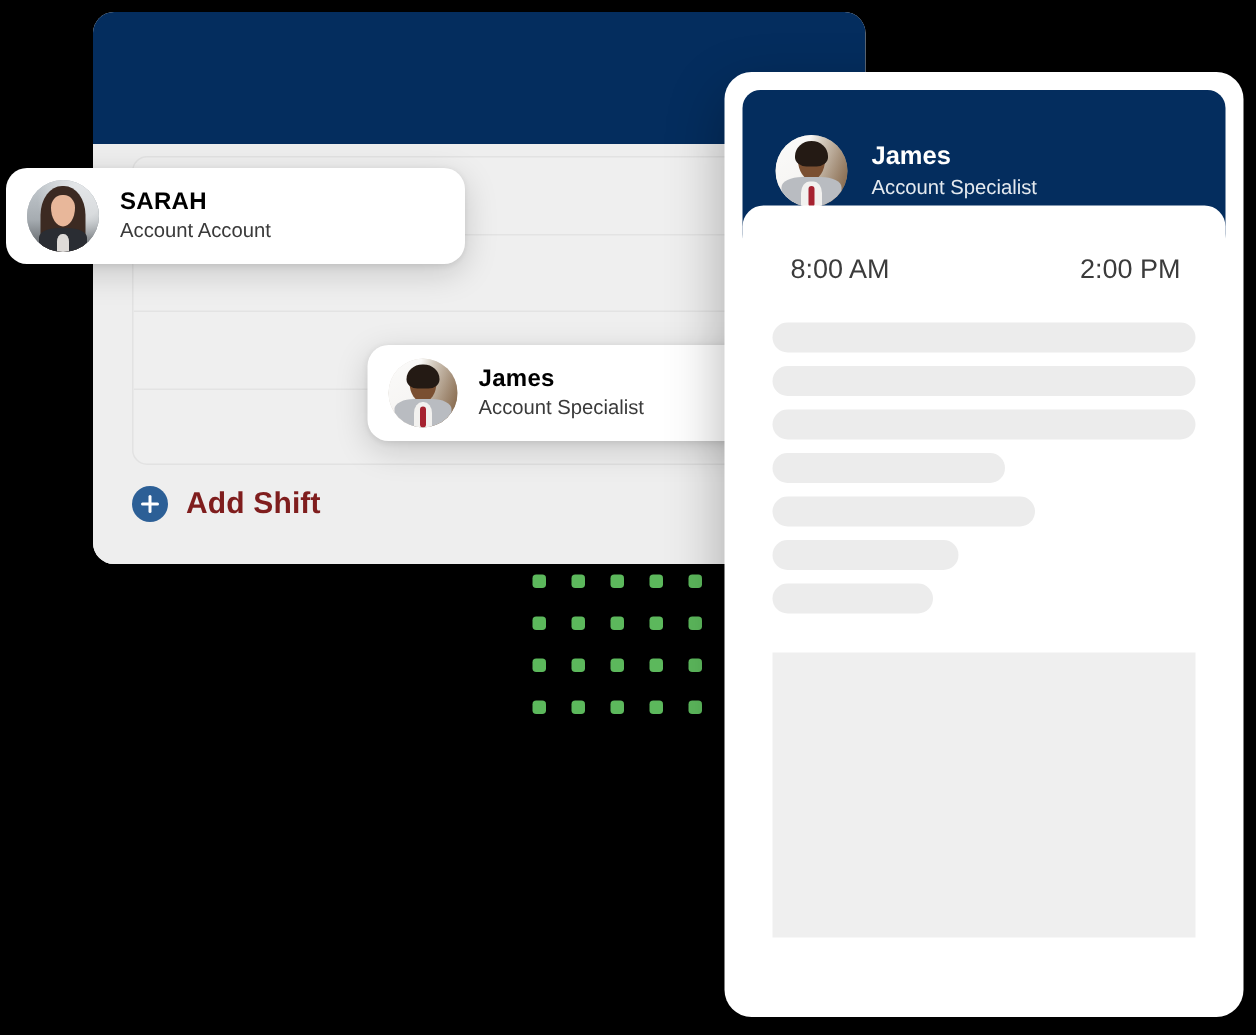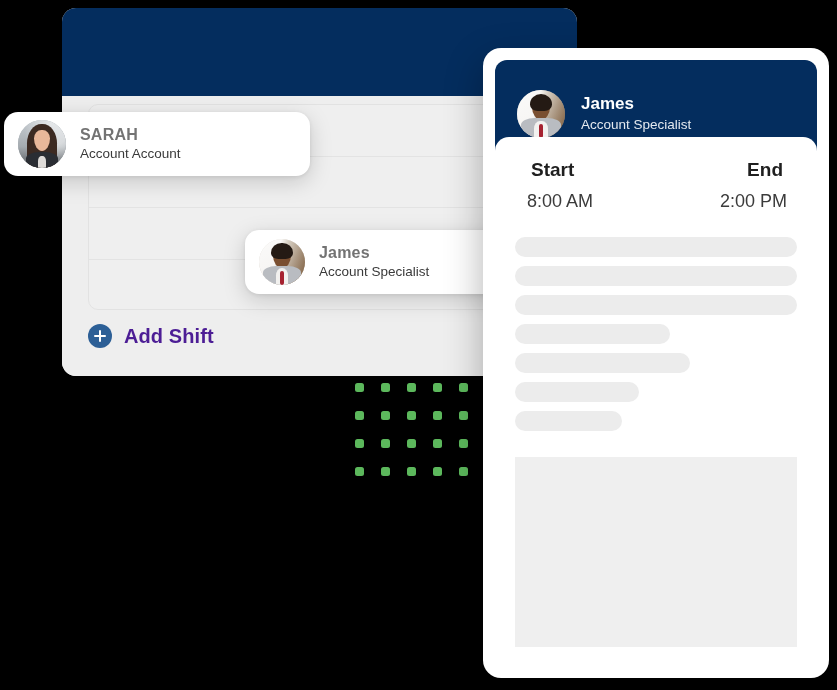--- a/index.html
+++ b/index.html
@@ -96,21 +96,21 @@
   }
   .plus-circle::before {
     left: 6px; top: 11px; width: 12px; height: 2px;
   }
   .plus-circle::after {
     left: 11px; top: 6px; width: 2px; height: 12px;
   }
   .add-shift-label {
     font-size: 20px;
     font-weight: 700;
-    color: #4c1d95;
+    color: #7f1d1d;
     letter-spacing: 0.1px;
   }
 
   
   .person-chip {
     position: absolute;
     background: #ffffff;
     border-radius: 14px;
     box-shadow: 0 6px 22px rgba(0,0,0,0.17), 0 1px 4px rgba(0,0,0,0.08);
     display: flex;
@@ -130,21 +130,21 @@
     top: 230px;
     width: 300px;
     height: 64px;
     padding: 0 16px 0 14px;
     gap: 14px;
   }
   .chip-text { display: flex; flex-direction: column; gap: 2px; }
   .chip-name {
     font-size: 16px;
     font-weight: 700;
-    color: #737373;
+    color: #000000;
     letter-spacing: 0.2px;
     line-height: 1.15;
   }
   .chip-role {
     font-size: 13.5px;
     font-weight: 400;
     color: #3a3a3a;
     line-height: 1.2;
   }
 
@@ -439,24 +439,20 @@
         <span class="tie"></span>
       </div>
       <div>
         <div class="rp-name">James</div>
         <div class="rp-role">Account Specialist</div>
       </div>
     </div>
 
     <div class="right-panel-content">
 
-      <div class="time-head">
-        <span class="th">Start</span>
-        <span class="th">End</span>
-      </div>
 
       <div class="time-vals">
         <span class="tv">8:00 AM</span>
         <span class="tv">2:00 PM</span>
       </div>
 
       <div class="skeleton-list">
         <div class="sk-bar" style="width:100%"></div>
         <div class="sk-bar" style="width:100%"></div>
         <div class="sk-bar" style="width:100%"></div>

